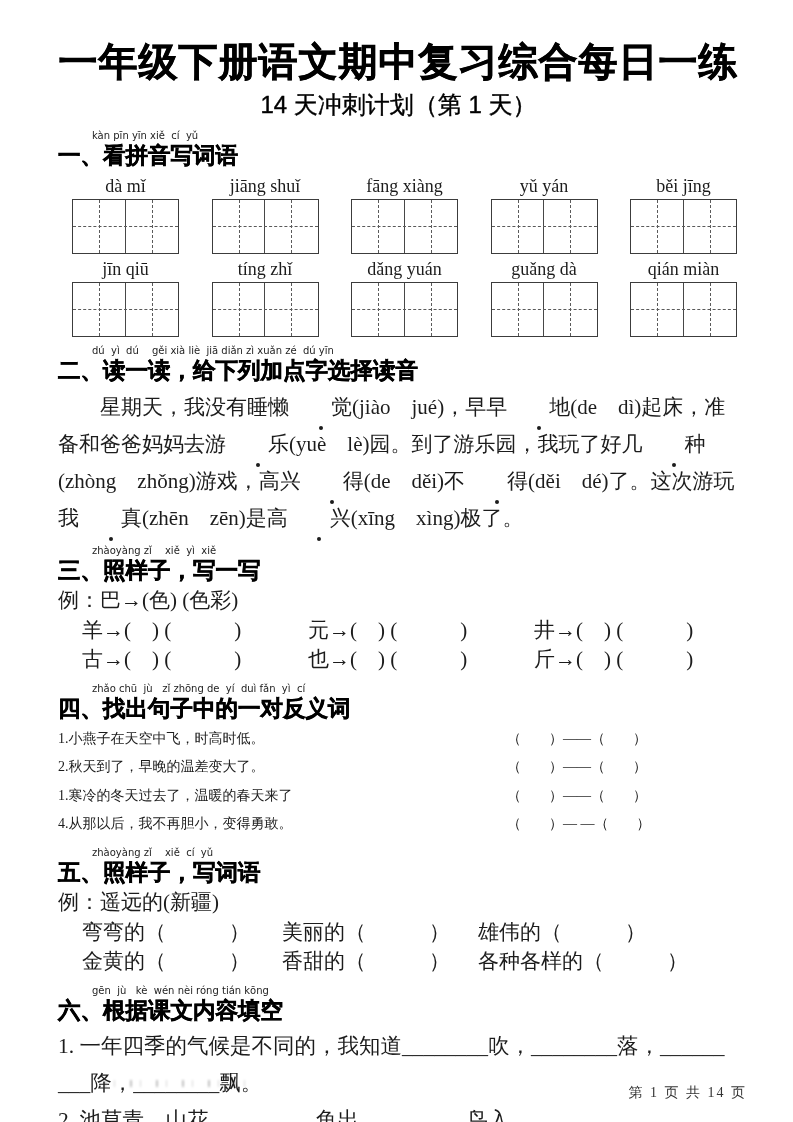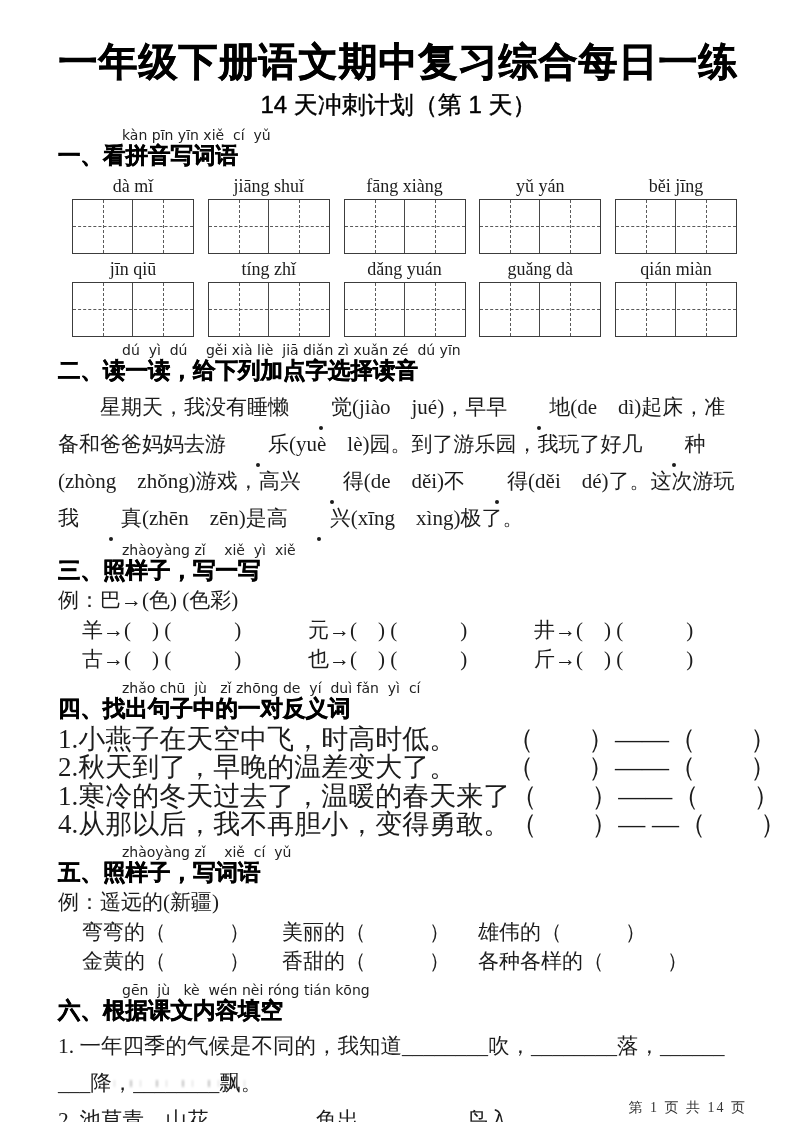--- a/index.html
+++ b/index.html
@@ -16,32 +16,32 @@
     letter-spacing:1px; -webkit-text-stroke:0.6px #000;
   }
   .subtitle {
     font-family:"Liberation Sans", sans-serif; font-weight:400; font-size:24px;
     text-align:center; margin:4px 0 8px; color:#000; -webkit-text-stroke:0.4px #000;
   }
 
   
   .sec { margin-top:7px; }
   .hpinyin {
-    font-family:"DejaVu Sans", sans-serif; font-size:14px; color:#222;
-    margin-left:64px; line-height:13px; white-space:pre;
+    font-family:"DejaVu Sans", sans-serif; font-size:10px; color:#222;
+    margin-left:34px; line-height:13px; white-space:pre;
   }
   .hd {
     font-family:Liberation Sans, sans-serif; font-weight:900; font-size:22.5px;
     margin:0; line-height:1.2; color:#000; -webkit-text-stroke:0.5px #000;
   }
 
   
   .box-grid { margin:6px 2px 0 14px; }
   .box-row { display:flex; justify-content:space-between; margin-bottom:4px; }
-  .wcell { width:122px; text-align:center; }
+  .wcell { width:107px; text-align:center; }
   .wpinyin { font-size:18px; line-height:23px; white-space:pre; }
   .wbox { margin-top:1px; height:55px; border:1.8px solid #3c3c3c; position:relative; box-sizing:border-box; background:#fff; }
   .wbox i { position:absolute; display:block; }
   .wbox .v-mid { left:50%; top:0; bottom:0; width:0; border-left:1.7px solid #484848; margin-left:-1px; }
   .wbox .v-q1 { left:25%; top:0; bottom:0; width:0; border-left:1.5px dashed #5a5a5a; }
   .wbox .v-q3 { left:75%; top:0; bottom:0; width:0; border-left:1.5px dashed #5a5a5a; }
   .wbox .h-mid { top:50%; left:0; right:0; height:0; border-top:1.5px dashed #5a5a5a; }
 
   
   .para { font-size:21px; line-height:37px; text-indent:2em; margin:5px 0 2px; white-space:pre-wrap; }
@@ -50,30 +50,30 @@
                width:4px; height:4px; border-radius:50%; background:#1c1c1c; }
 
   
   .example { font-size:21px; line-height:31px; margin-top:1px; white-space:pre; }
   .cols3, .cols3b { display:flex; font-size:21px; line-height:29.5px; margin-left:24px; white-space:pre; }
   .cols3  > span:nth-child(1) { width:226px; } .cols3  > span:nth-child(2) { width:226px; } .cols3  > span:nth-child(3) { flex:1; }
   .cols3b > span:nth-child(1) { width:200px; } .cols3b > span:nth-child(2) { width:196px; } .cols3b > span:nth-child(3) { flex:1; }
 
   
   .fy-wrap { margin-top:3px; }
-  .fy-row { display:flex; font-size:27px; line-height:28.5px; }
+  .fy-row { display:flex; font-size:14px; line-height:28.5px; }
   .fy-row .sentence { flex:1; white-space:pre; }
   .fy-row .answer { width:232px; white-space:pre; }
 
   
   .fill-wrap { margin-top:4px; }
   .fill-line { font-size:21.5px; line-height:37px; white-space:pre-wrap; word-break:break-all; }
 
   
-  .footer { position:absolute; right:46px; bottom:5px; font-size:14px; letter-spacing:2px; color:#333; }
+  .footer { position:absolute; right:46px; bottom:20px; font-size:14px; letter-spacing:2px; color:#333; }
 
   
   .artifact { position:absolute; left:104px; top:1080px; width:150px; height:7px; opacity:.35; filter:blur(1px);
     background:repeating-linear-gradient(90deg, rgba(40,40,40,.8) 0 2px, transparent 2px 10px, rgba(40,40,40,.5) 10px 11px, transparent 11px 26px); }
 </style>
 </head>
 <body>
 
 <div class="page">
 

